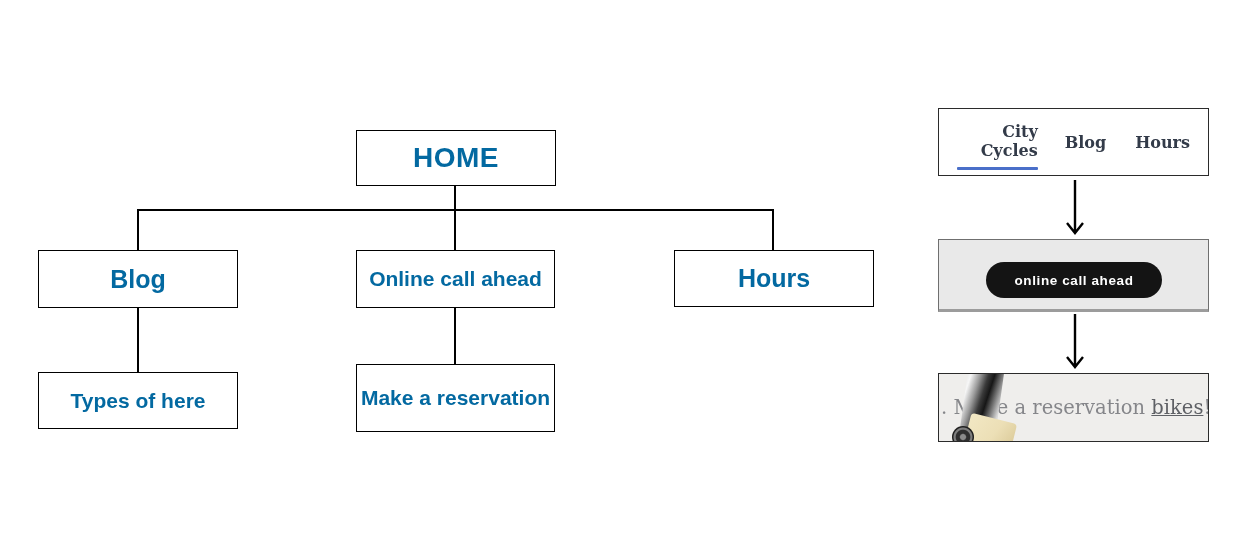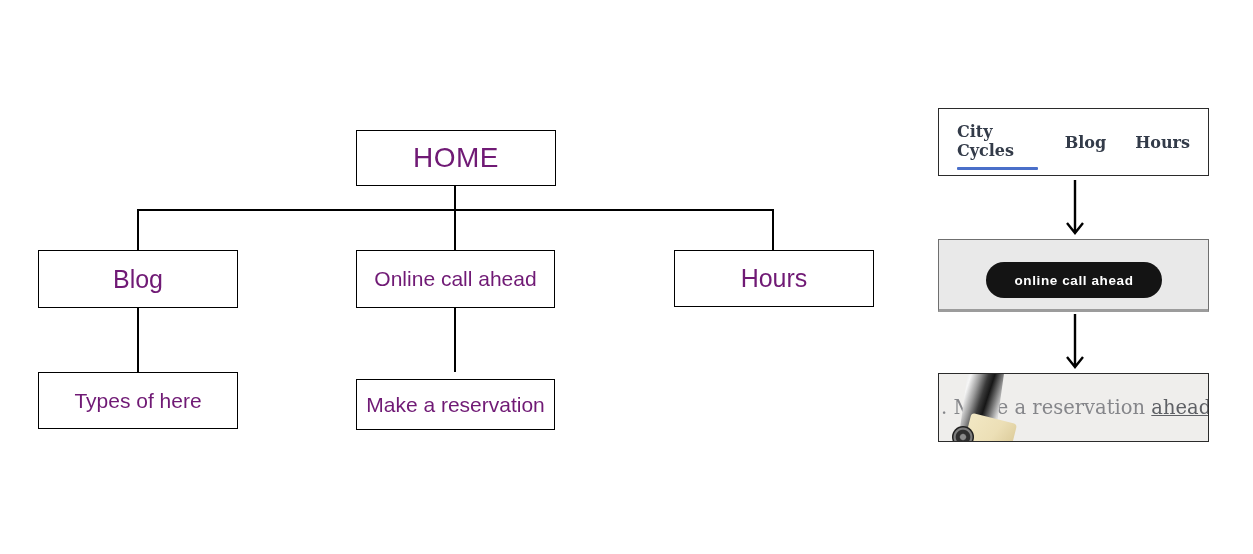--- a/index.html
+++ b/index.html
@@ -1,43 +1,43 @@
 <!DOCTYPE html>
 <html><head>
 <meta charset="utf-8">
 <style>
   html,body{margin:0;padding:0;background:#ffffff;}
   .canvas{position:relative;width:1253px;height:554px;background:#ffffff;overflow:hidden;
           font-family:"Liberation Sans",sans-serif;}
 
   
   .node{position:absolute;background:#ffffff;border:1.5px solid #000000;
-        display:flex;align-items:center;justify-content:center;color:#701a75;box-sizing:border-box;}
+        display:flex;align-items:center;justify-content:center;color:#0369a1;box-sizing:border-box;font-weight:bold;}
   .node-home{left:356px;top:130px;width:200px;height:56px;font-size:28px;letter-spacing:.5px;}
   .node-blog{left:38px;top:250px;width:200px;height:58px;font-size:25px;}
   .node-oca {left:356px;top:250px;width:199px;height:58px;font-size:21px;}
   .node-hours{left:674px;top:250px;width:200px;height:57px;font-size:25px;}
   .node-tob {left:38px;top:372px;width:200px;height:57px;font-size:21px;}
-  .node-mar {left:356px;top:379px;width:199px;height:51px;font-size:21px;}
+  .node-mar {left:356px;top:364px;width:199px;height:68px;font-size:21px;}
 
   .line{position:absolute;background:#000000;}
   .ln-home-down {left:454px;top:186px;width:2px;height:25px;}
   .ln-hbar      {left:137px;top:209px;width:637px;height:2px;}
   .ln-blog-up   {left:137px;top:209px;width:2px;height:41px;}
   .ln-oca-up    {left:454px;top:209px;width:2px;height:41px;}
   .ln-hours-up  {left:772px;top:209px;width:2px;height:41px;}
   .ln-blog-down {left:137px;top:308px;width:2px;height:64px;}
   .ln-oca-down  {left:454px;top:308px;width:2px;height:64px;}
 
   
   .card{position:absolute;box-sizing:border-box;}
   .card-nav{left:938px;top:108px;width:271px;height:68px;background:#ffffff;border:1px solid #2b2b2b;
             display:flex;align-items:center;padding:0 18px;gap:27px;
             font-family:"DejaVu Serif","Liberation Serif",serif;font-weight:bold;
-            font-size:16px;color:#333b49;}
+            font-size:16px;color:#333b49;text-align:right;}
   .nav-brand{position:relative;padding-bottom:2px;cursor:pointer;}
   .nav-underline{position:absolute;left:0;right:0;bottom:-8px;height:3px;background:#4a6fc9;border-radius:1px;}
   .nav-item{cursor:pointer;}
   .nav-item-hours{margin-left:2px;}
 
   .flow-arrow{position:absolute;width:22px;height:58px;}
   .arrow-1{left:1064px;top:179px;}
   .arrow-2{left:1064px;top:313px;}
 
   .card-button{left:938px;top:239px;width:271px;height:73px;background:#e9e9e9;
@@ -105,21 +105,21 @@
     <div class="card card-button">
       <button class="pill-btn">online call ahead</button>
     </div>
 
     <svg class="flow-arrow arrow-2" viewBox="0 0 22 58">
       <path d="M11 1 V52 M3 44 L11 54 L19 44" fill="none" stroke="#000000" stroke-width="2.4"></path>
     </svg>
 
     <div class="card card-reserve">
       <div class="reserve-text">
-        <span>. Make a reservation </span><span class="reserve-link">ahead</span><span>!</span>
+        <span>. Make a reservation </span><span class="reserve-link">bikes</span><span>!</span>
       </div>
       <div class="bike-tube"></div>
       <div class="bike-clamp"></div>
       <div class="bike-bolt"></div>
     </div>
 
   </div>
 </div>
 
 </body></html>

